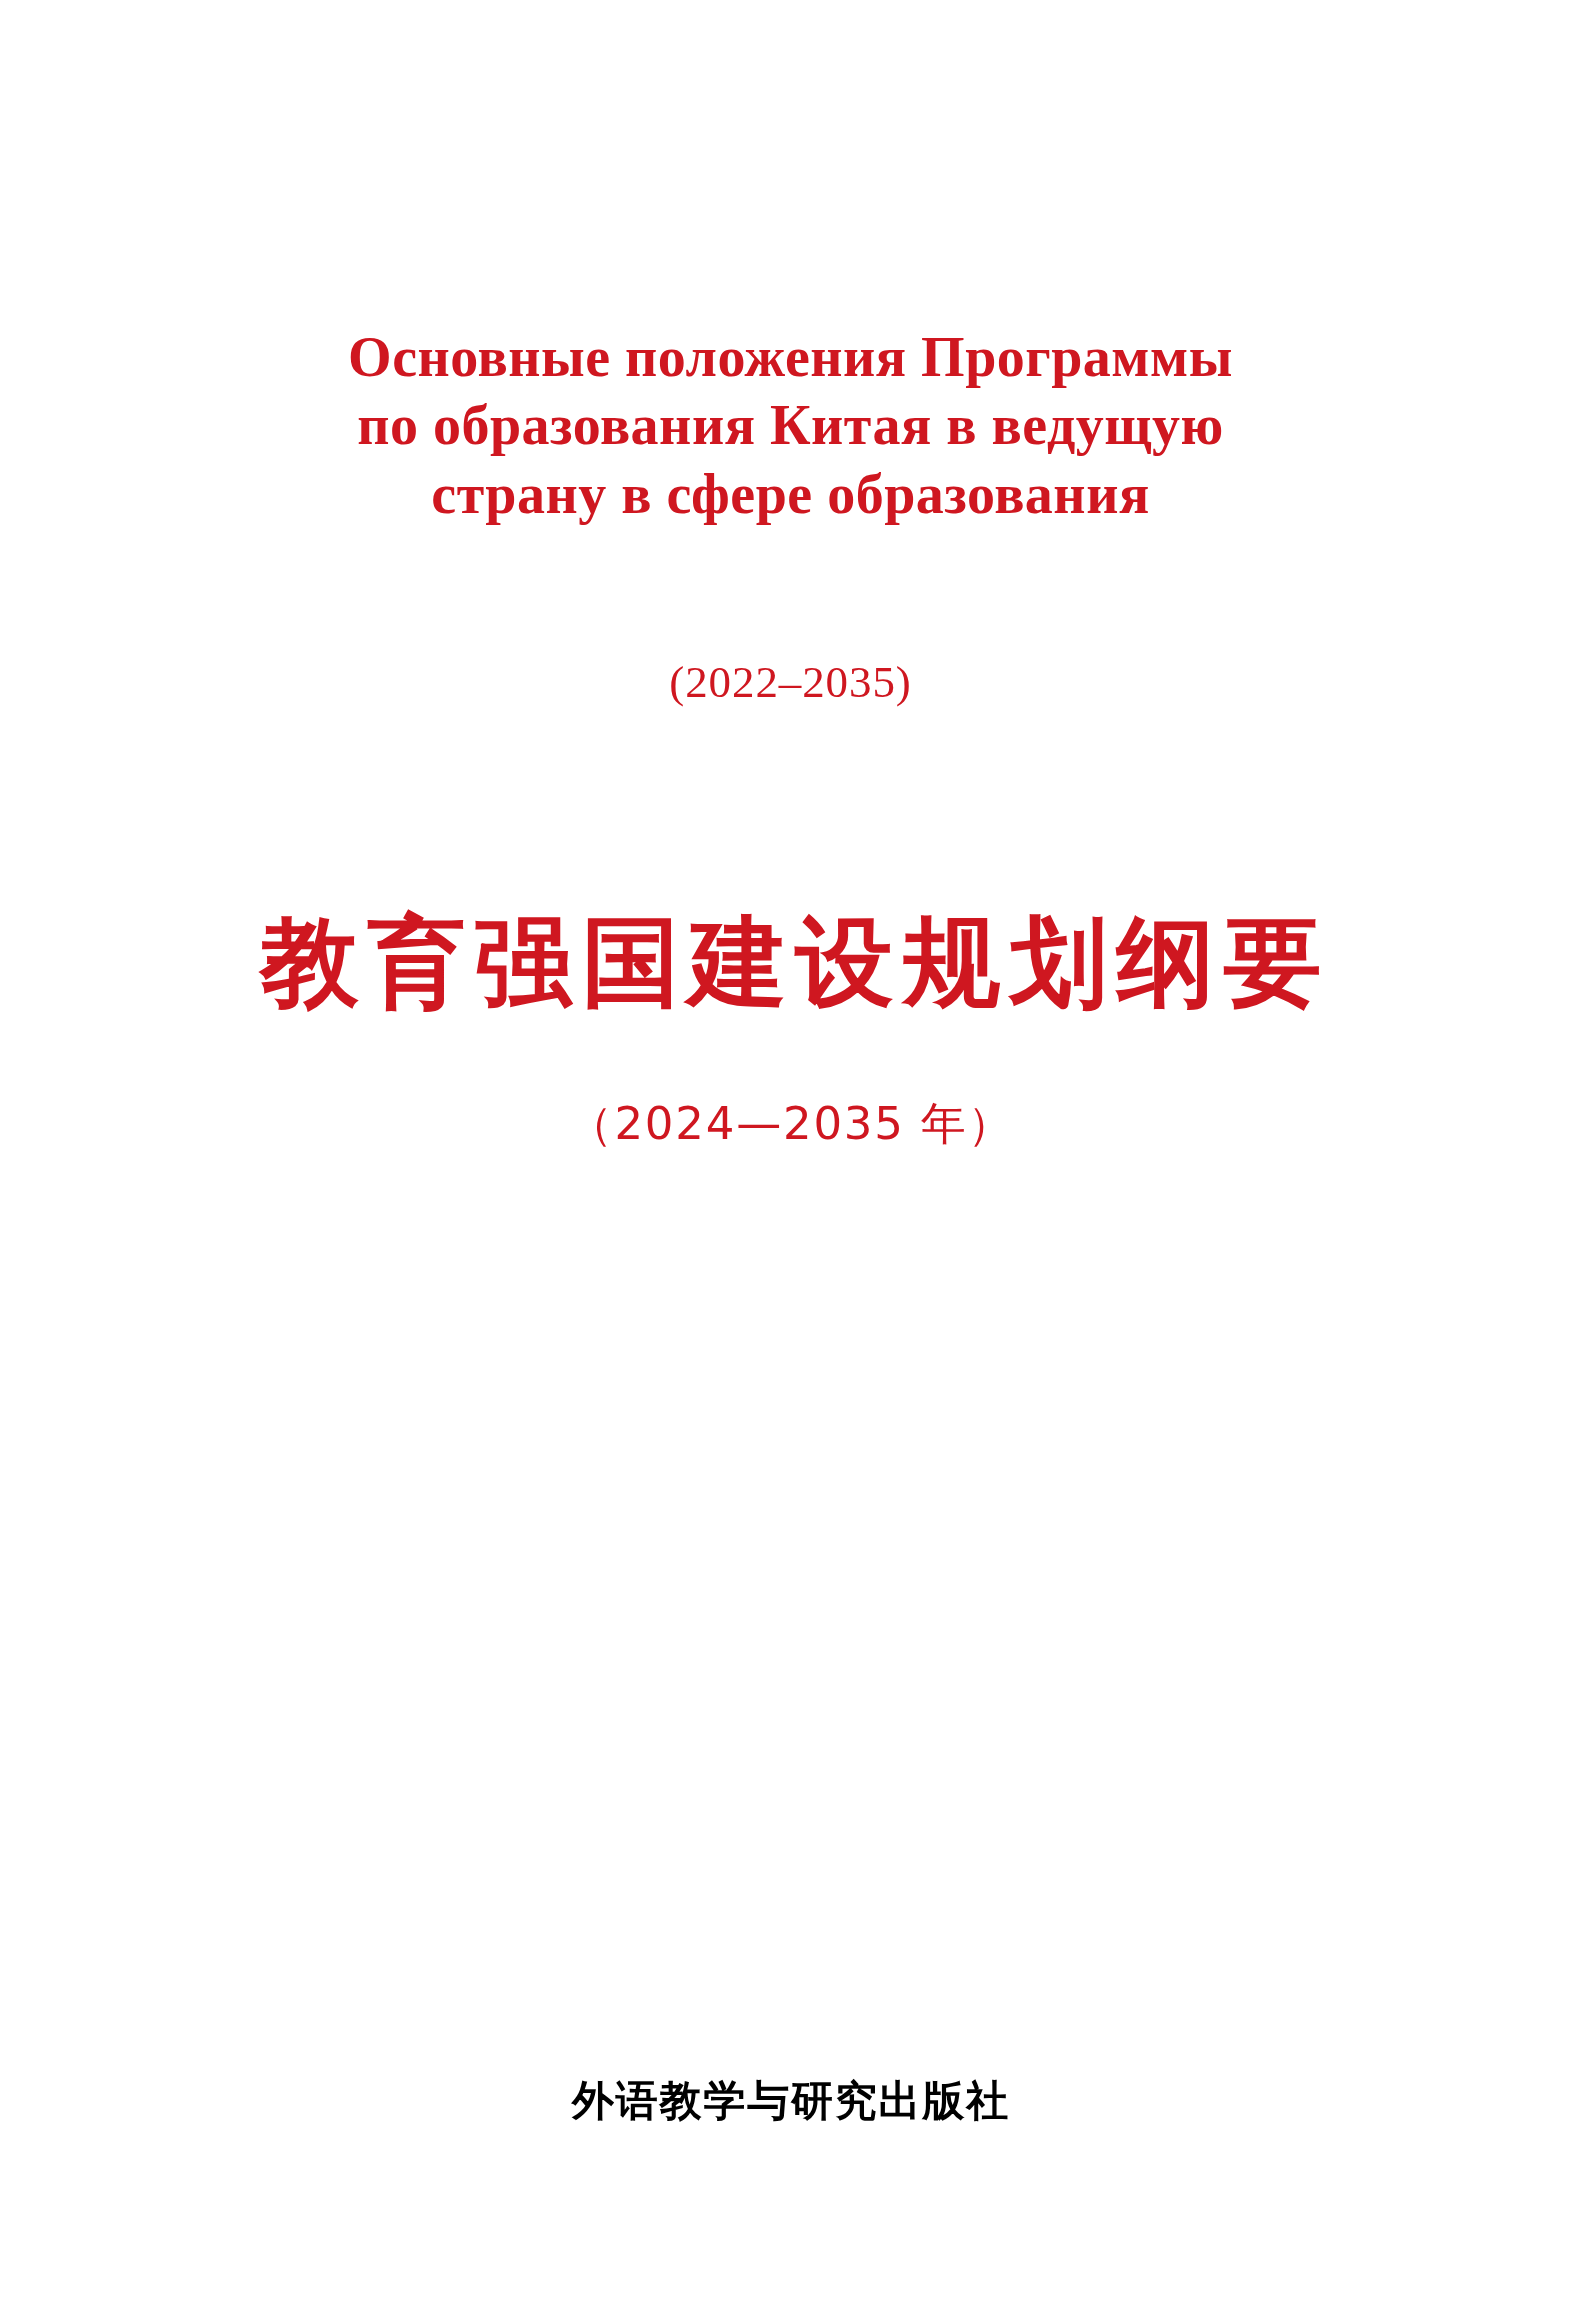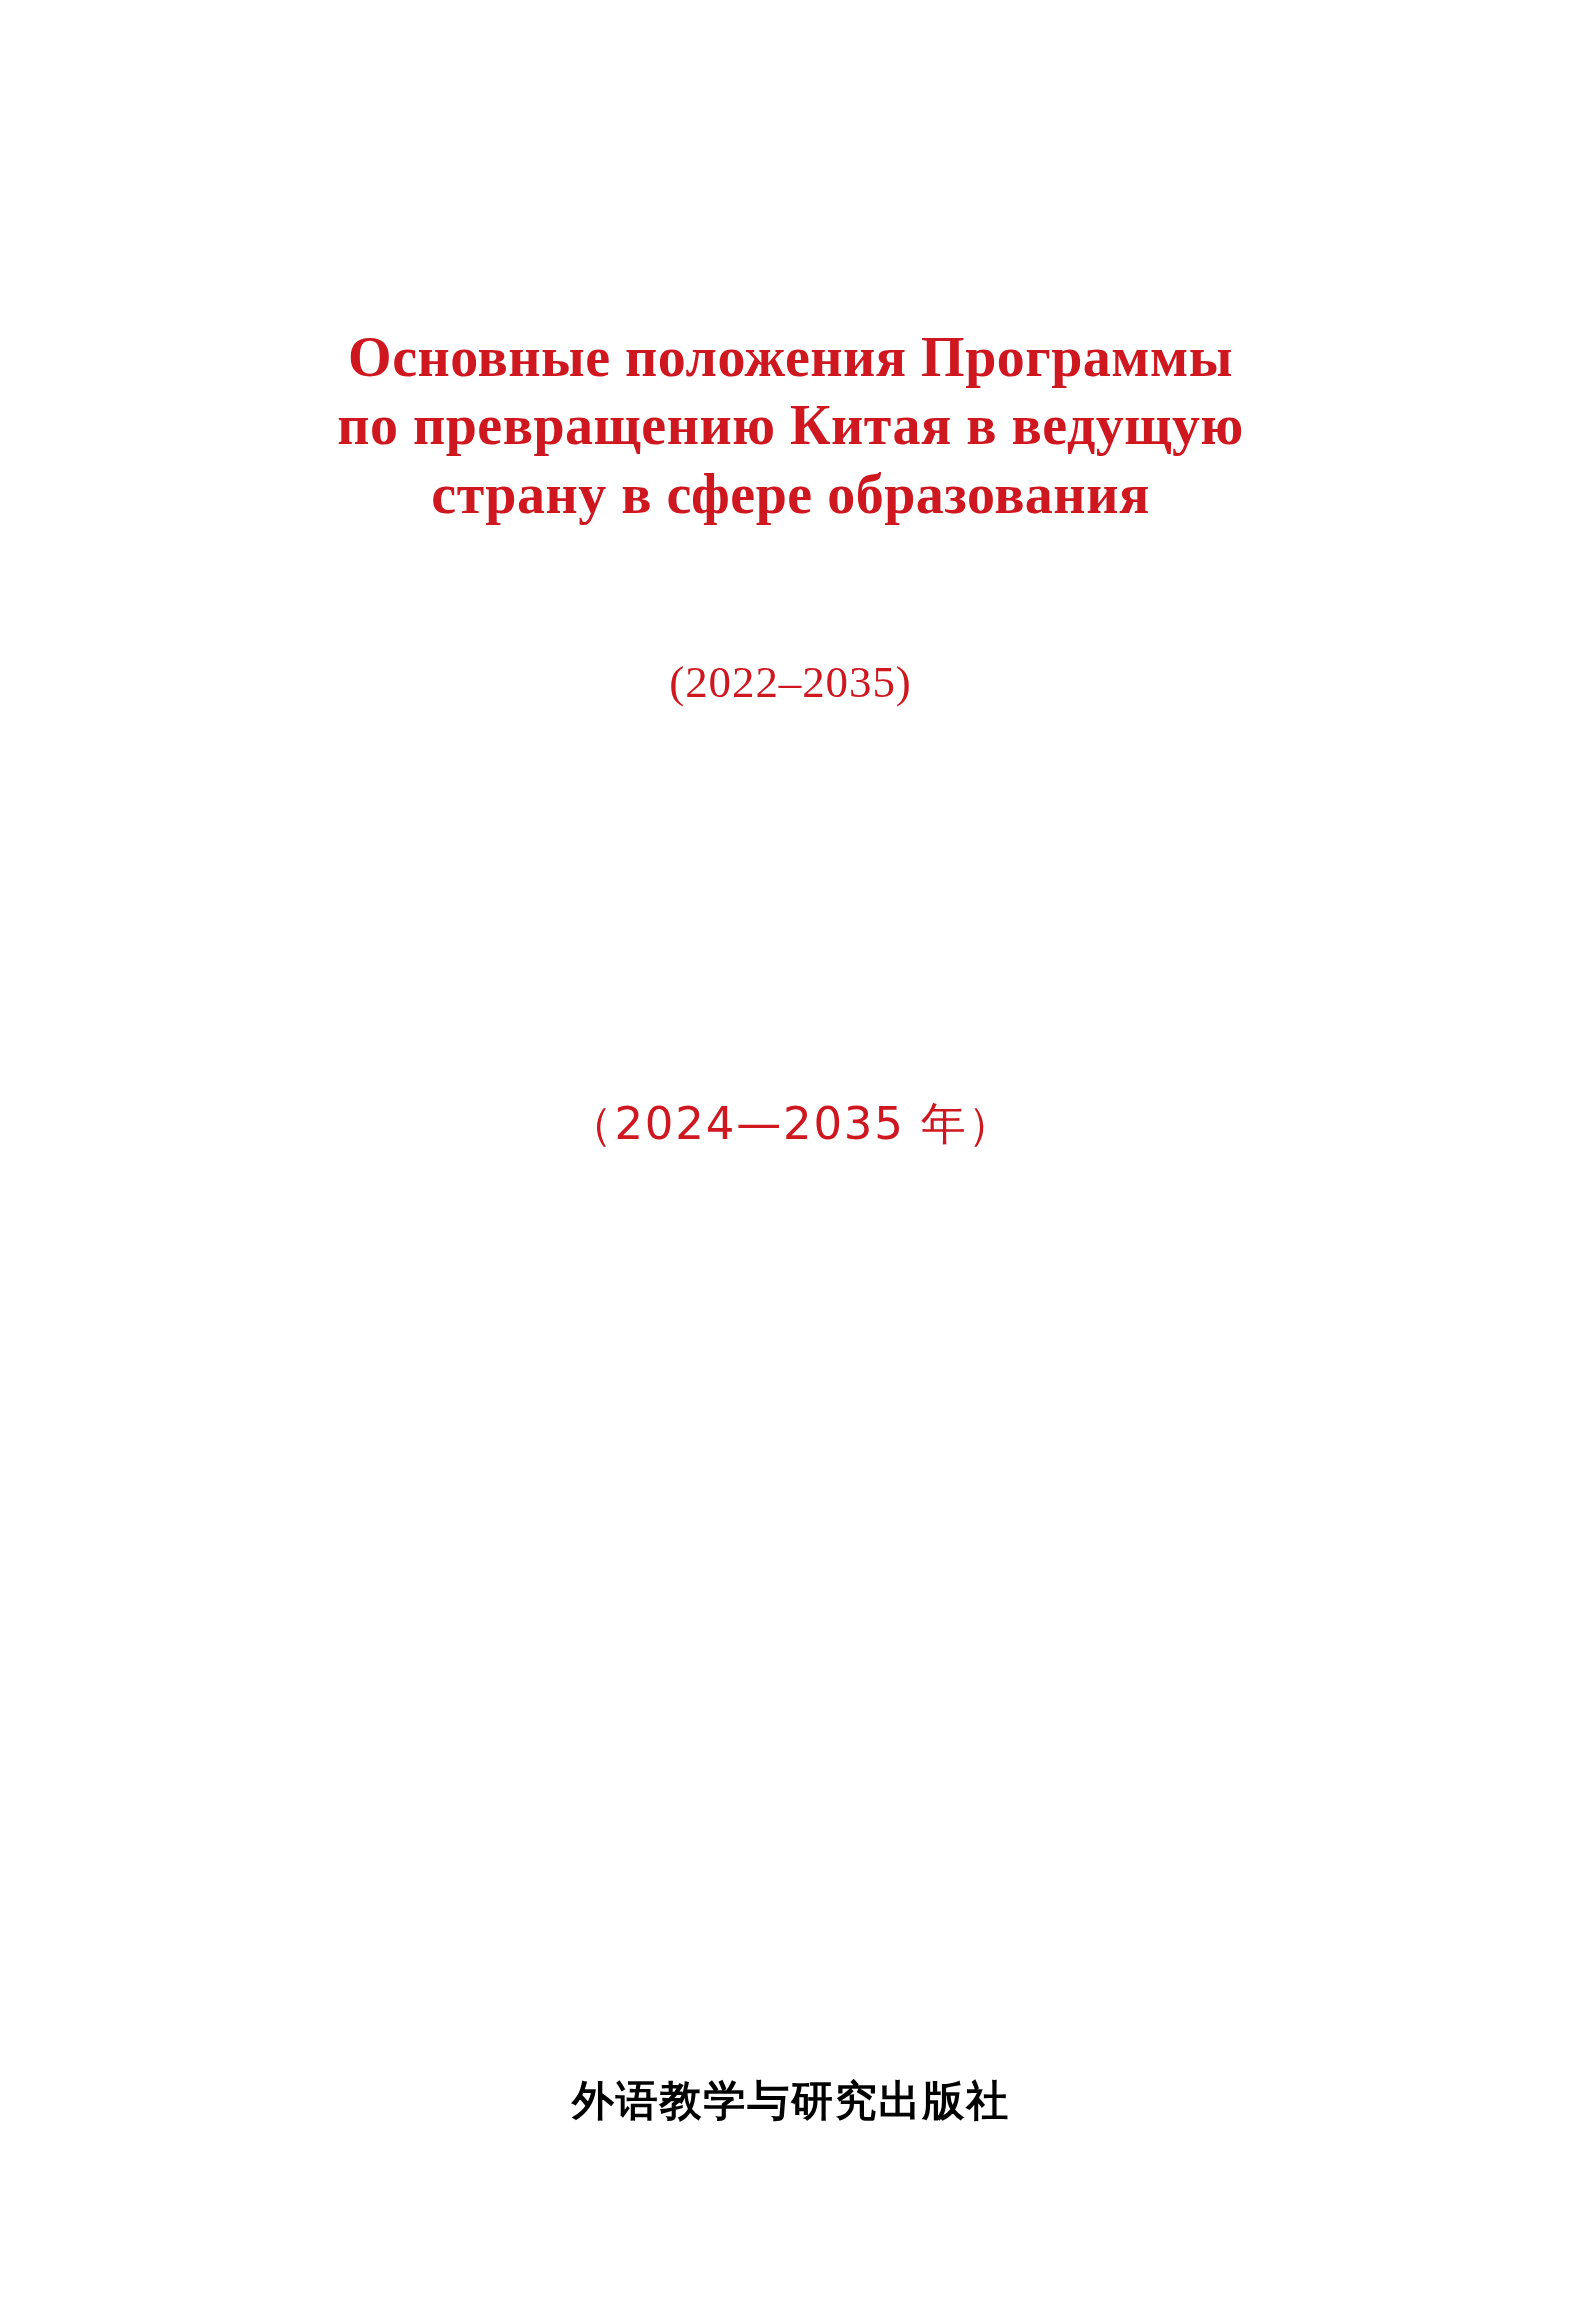--- a/index.html
+++ b/index.html
@@ -100,25 +100,26 @@
     letter-spacing: 1.8px;
   }
 </style>
 </head>
 <body>
 
 <div class="page">
 
   <div class="ru-title">
     <span class="line">Основные положения Программы</span>
-    <span class="line">по превращению Китая в ведущую</span>
+    <span class="line">по образования Китая в ведущую</span>
     <span class="line">страну в сфере образования</span>
   </div>
 
   <div class="ru-years">(2022–2035)</div>
 
+  <div class="cn-title">教育强国建设规划纲要</div>
 
   <div class="cn-years">（2024—2035 年）</div>
 
   <div class="publisher">外语教学与研究出版社</div>
 
 </div>
 
 
 </body></html>

